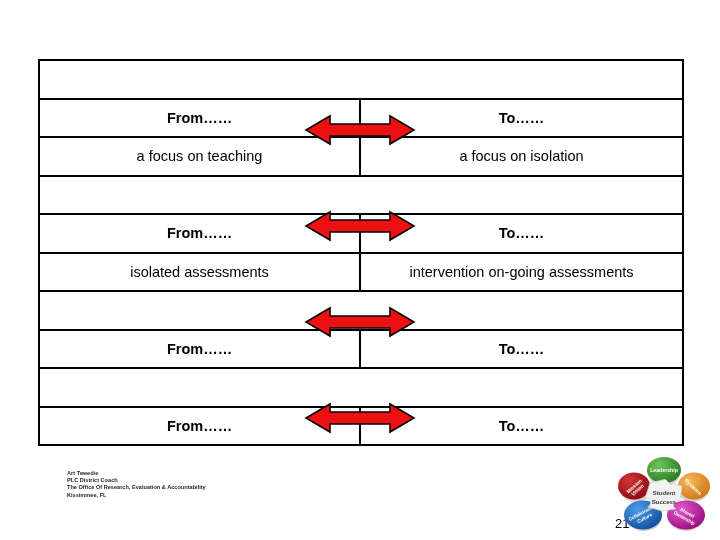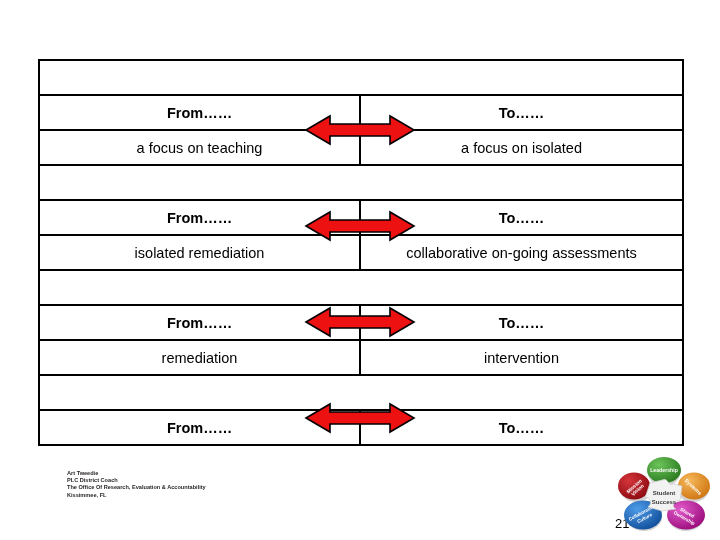--- a/index.html
+++ b/index.html
@@ -132,45 +132,41 @@
 
       <tr>
         <td class="section-title" colspan="2">A Shift In Fundamental Purpose</td>
       </tr>
       <tr>
         <td class="fromto">From……</td>
         <td class="fromto">To……</td>
       </tr>
       <tr>
         <td class="valuecell">a focus on teaching</td>
-        <td class="valuecell">a focus on isolated</td>
+        <td class="valuecell">a focus on isolation</td>
       </tr>
 
       <tr>
         <td class="section-title" colspan="2">A Shift In Use Of Assessments</td>
       </tr>
       <tr>
         <td class="fromto">From……</td>
         <td class="fromto">To……</td>
       </tr>
       <tr>
-        <td class="valuecell">isolated remediation</td>
-        <td class="valuecell">collaborative on-going assessments</td>
+        <td class="valuecell">isolated assessments</td>
+        <td class="valuecell">intervention on-going assessments</td>
       </tr>
 
       <tr>
         <td class="section-title" colspan="2">A Shift In Response When Students Don’t Learn</td>
       </tr>
       <tr>
         <td class="fromto">From……</td>
         <td class="fromto">To……</td>
-      </tr>
-      <tr>
-        <td class="valuecell">remediation</td>
-        <td class="valuecell">intervention</td>
       </tr>
 
       <tr>
         <td class="section-title" colspan="2">A Shift In the Work Of Teachers</td>
       </tr>
       <tr>
         <td class="fromto">From……</td>
         <td class="fromto">To……</td>
       </tr>
 

